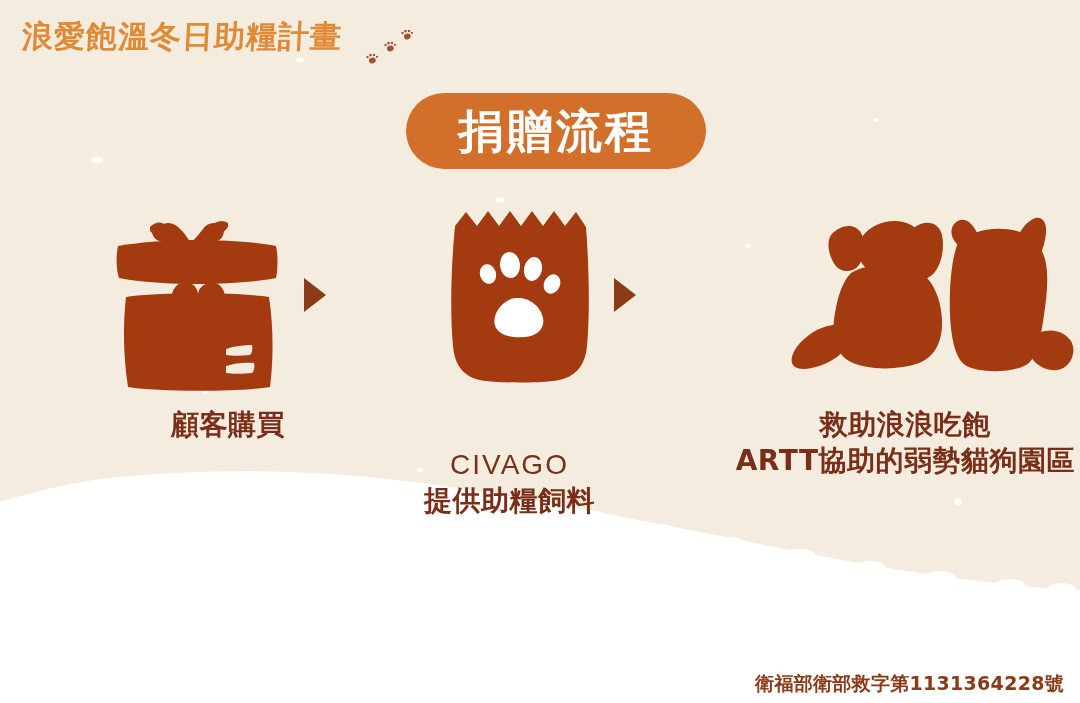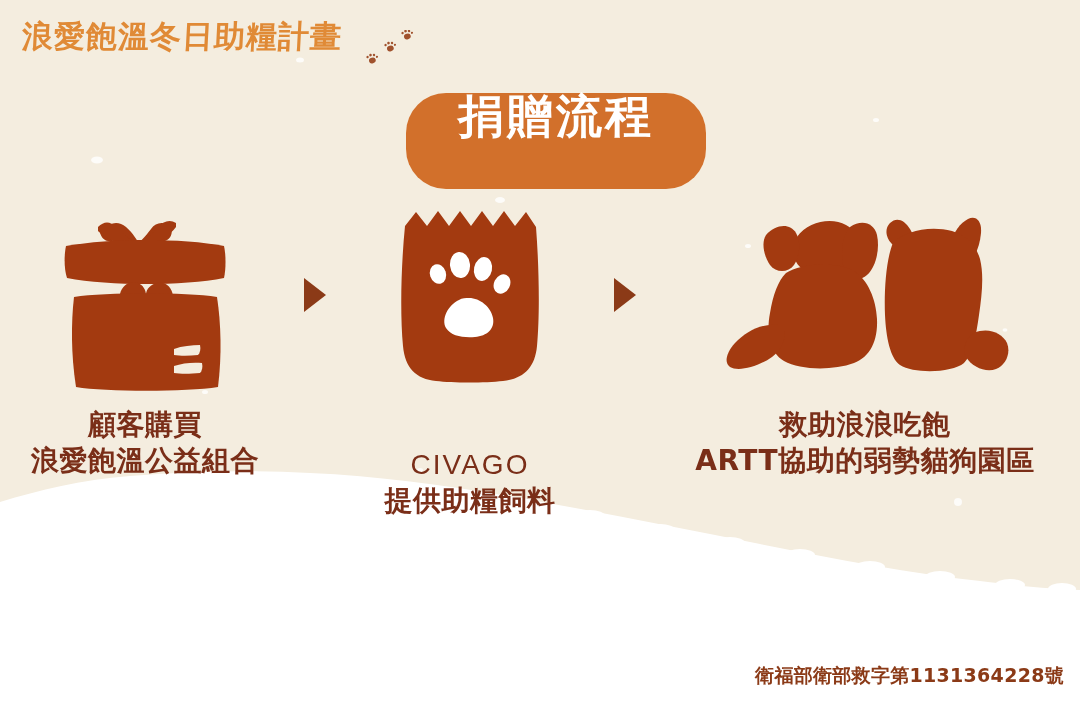--- a/index.html
+++ b/index.html
@@ -75,25 +75,25 @@
     width: 60px;
     height: 48px;
   }
 
   
   .title-badge {
     position: absolute;
     left: 406px;
     top: 93px;
     width: 300px;
-    height: 96px;
+    height: 76px;
     border-radius: 40px;
     background: #d2702b;
     display: flex;
-    align-items: flex-start;
+    align-items: center;
     justify-content: center;
   }
   .title-badge-text {
     font-family: "DejaVu Sans", "Liberation Sans", sans-serif;
     font-size: 46px;
     font-weight: 700;
     letter-spacing: 3px;
     color: #ffffff;
     line-height: 1;
     white-space: nowrap;
@@ -106,21 +106,21 @@
     top: 195px;
     width: 1080px;
     height: 300px;
     display: flex;
     align-items: flex-start;
     justify-content: center;
   }
   .step {
     display: flex;
     flex-direction: column;
-    align-items: center;
+    align-items: flex-end;
     width: 300px;
   }
   .step-icon {
     height: 200px;
     display: flex;
     align-items: center;
     justify-content: center;
   }
   .step-label {
     margin-top: 12px;
@@ -160,21 +160,21 @@
 
   
   .step.step-1 { width: 280px; }
   .step.step-2 { width: 250px; gap: 40px; }
   .step.step-3 { width: 420px; }
 
   
   .footer {
     position: absolute;
     right: 16px;
-    bottom: 14px;
+    bottom: 6px;
     color: #8b3a17;
     font-family: "DejaVu Sans", "Liberation Sans", sans-serif;
     font-size: 19px;
     font-weight: 700;
     letter-spacing: .3px;
     white-space: nowrap;
   }
 </style>
 </head>
 <body>
@@ -306,21 +306,20 @@
           <g fill="#f4eddf">
             <path d="M116,152 C124,149 134,148 142,148 C143,152 142,156 140,158
                      C131,159 122,159 116,158 Z"></path>
             <path d="M116,169 C124,166 136,165 144,166 C145,170 144,174 142,176
                      C132,177 122,177 116,176 Z"></path>
           </g>
         </svg>
       </div>
       <div class="step-label">
         <div class="line-mixed">顧客購買</div>
-        <div class="line-mixed">浪愛飽溫公益組合</div>
       </div>
     </div>
 
     <div class="arrow">
       <span class="arrow-tri"></span>
     </div>
 
     <div class="step step-2">
       <div class="step-icon">
         <svg width="150" height="178" viewBox="0 0 150 178">

